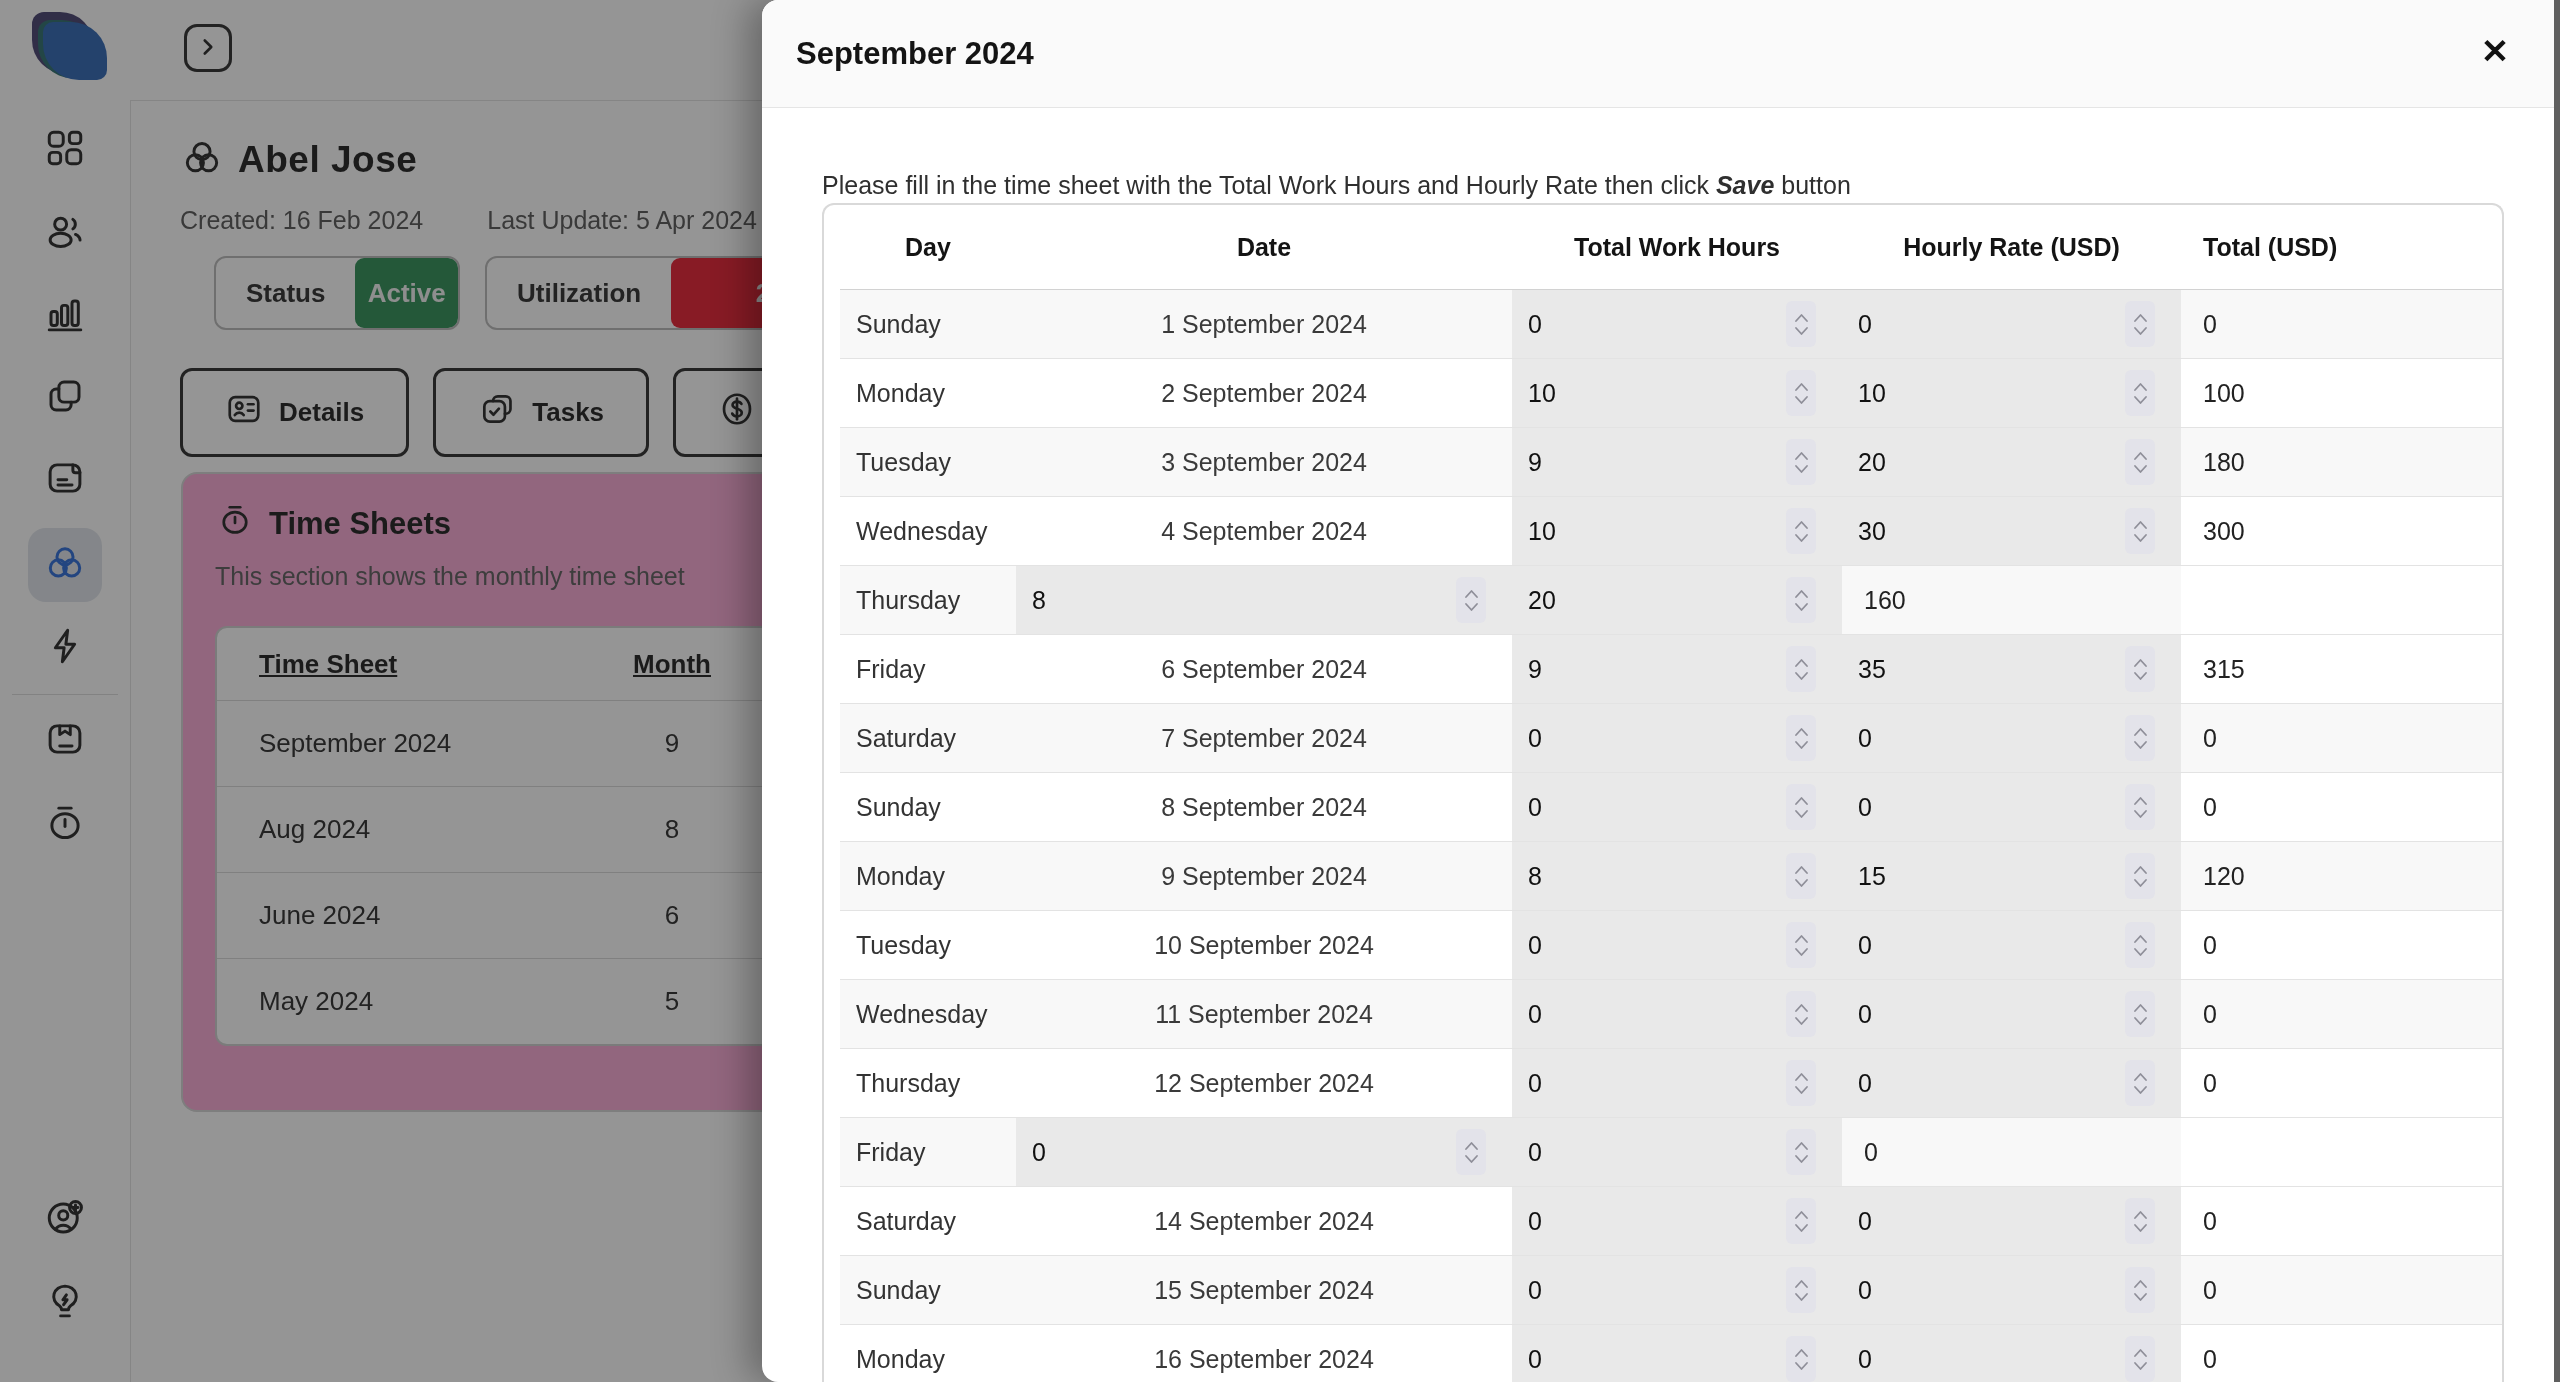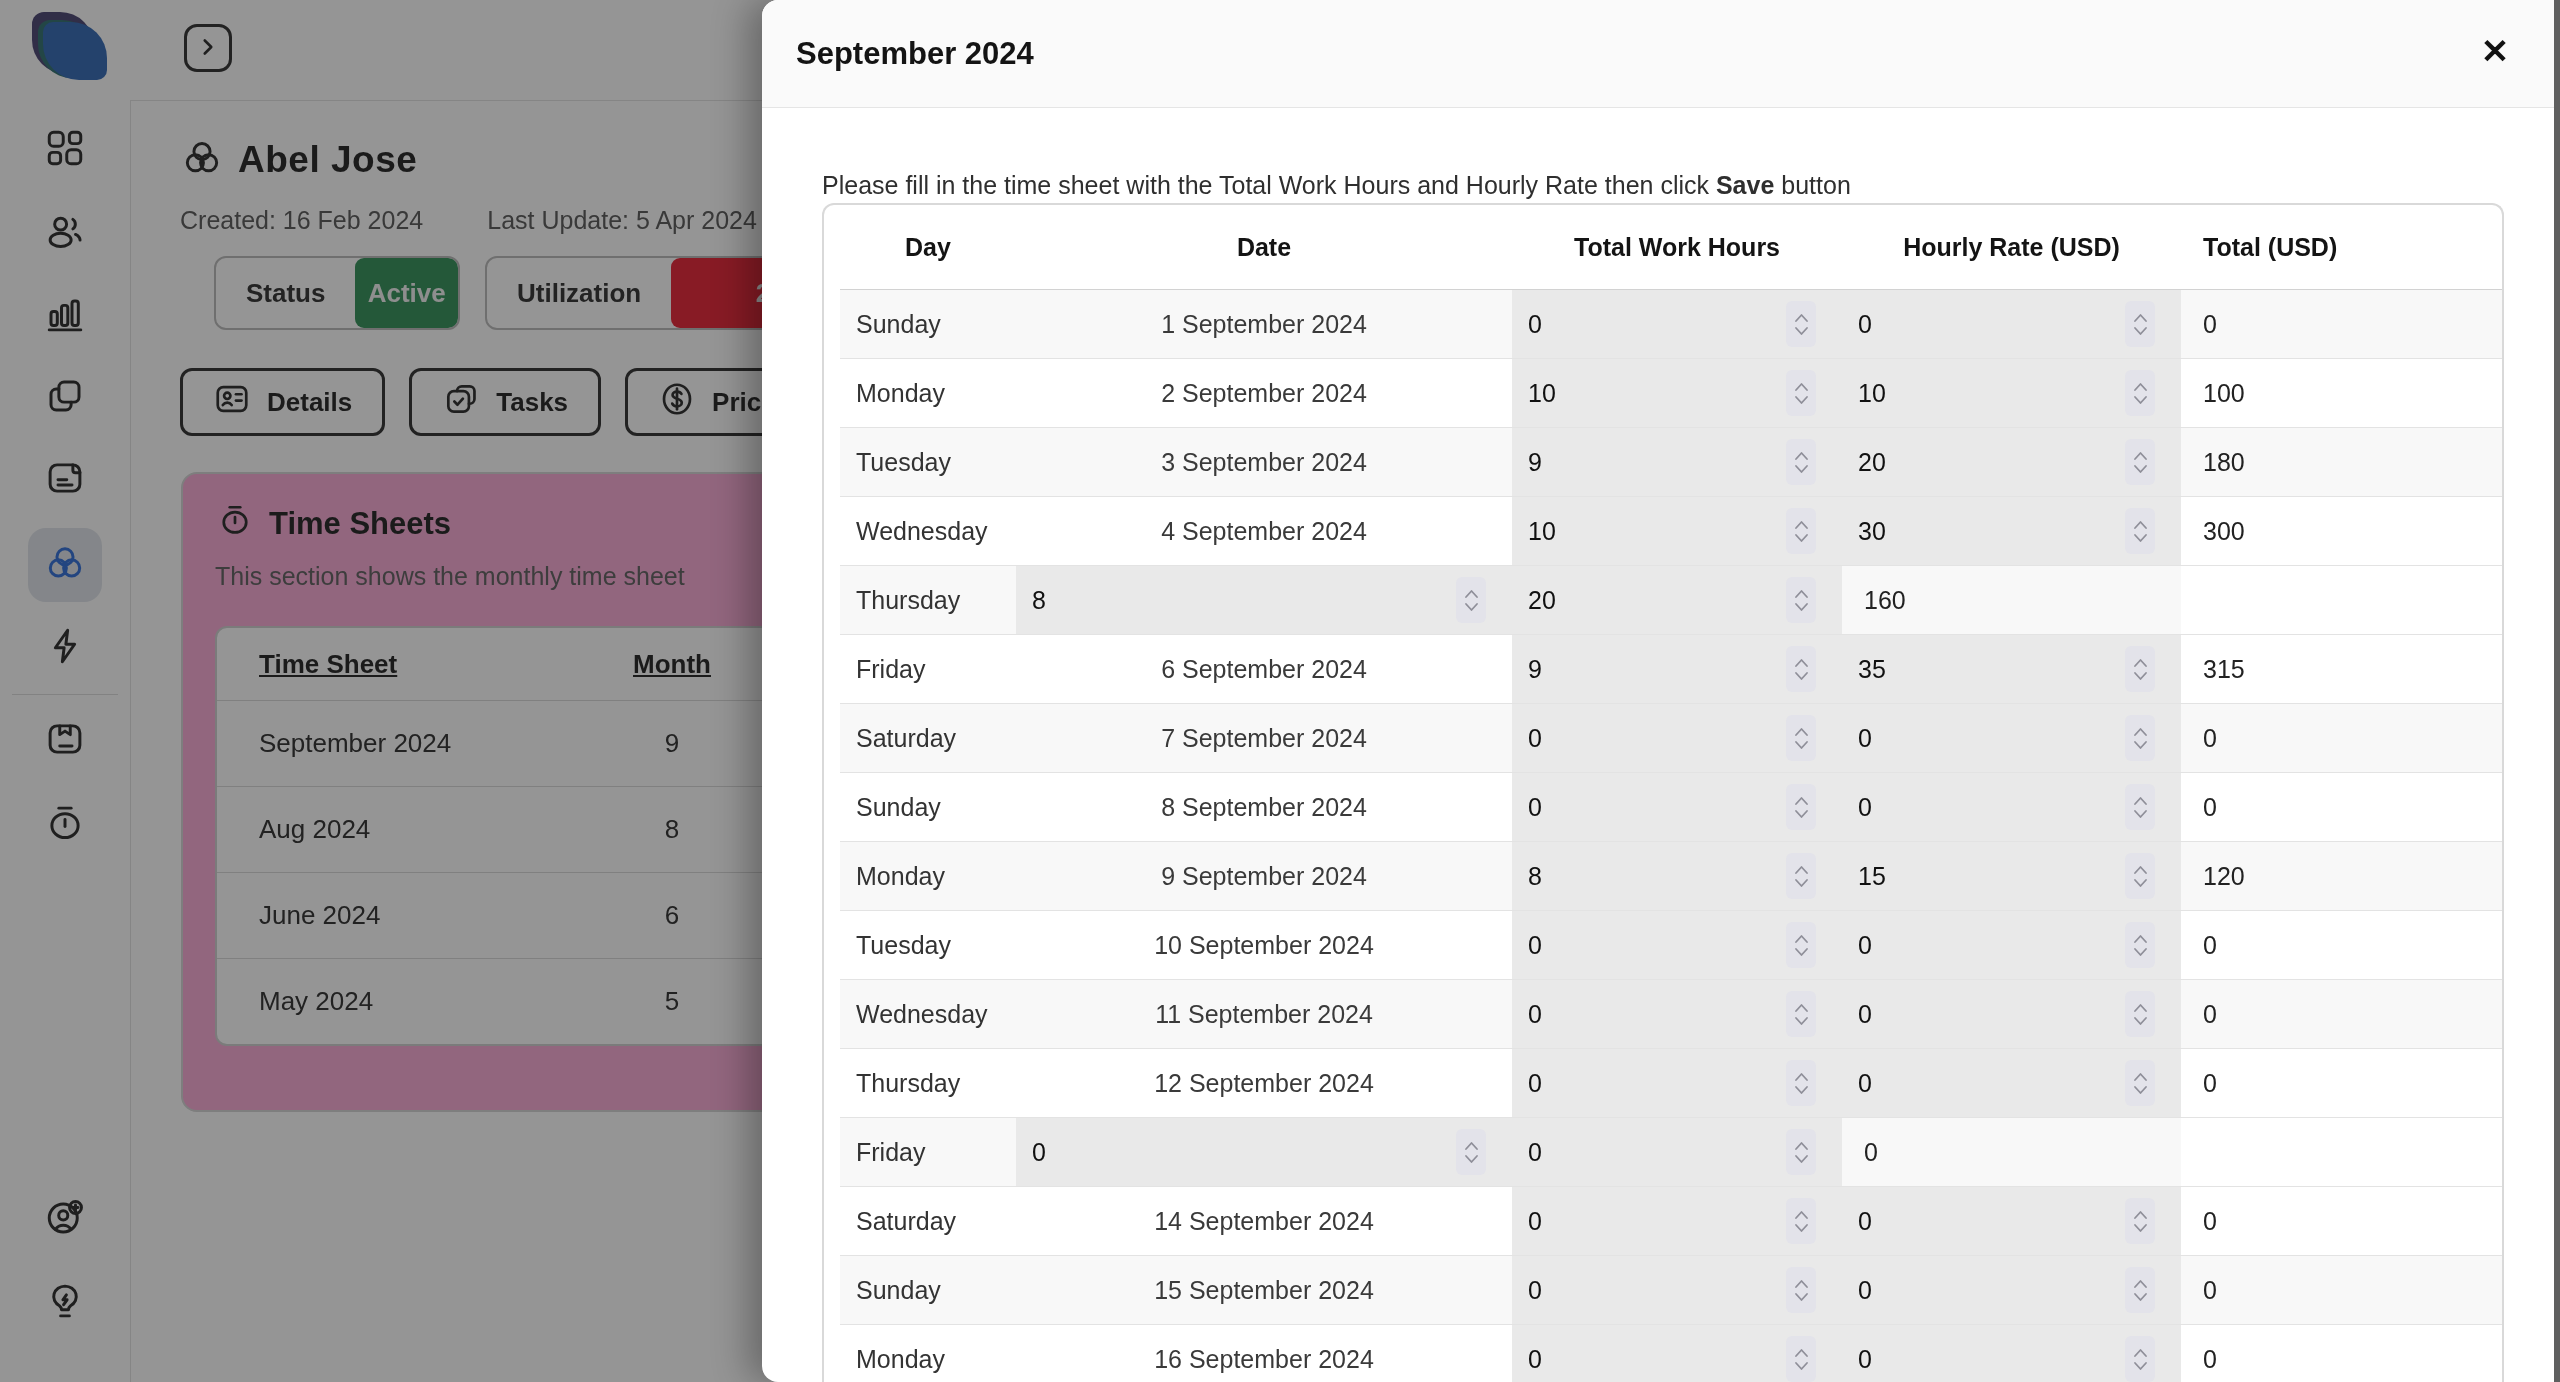--- a/index.html
+++ b/index.html
@@ -31,22 +31,22 @@
   .meta-row{position:absolute;left:50px;top:106px;width:700px;font-size:25px;color:#565656;display:flex;gap:64px;white-space:nowrap;}
   .pills{position:absolute;left:36px;top:156px;display:flex;gap:25px;padding-left:48px;}
   .pill{height:70px;border:2px solid #b9b9b9;border-radius:12px;display:flex;align-items:stretch;overflow:hidden;background:transparent;}
   .pill .plabel{display:flex;align-items:center;padding:0 30px;font-size:26px;font-weight:700;color:#2e2e2e;}
   .pill .pseg{display:flex;align-items:center;justify-content:center;font-size:26px;font-weight:600;color:#f2f2f2;border-radius:9px;}
   .pill .pseg.green{background:#2f8f56;width:104px;}
   .pill .pseg.red{background:#e81e31;width:262px;}
   .pill.status{width:242px;}
   .pill.util{width:420px;}
   .tab-row{position:absolute;left:50px;top:268px;display:flex;gap:24px;}
-  .tab-btn{height:68px;border:3px solid #2c2c2c;border-radius:12px;background:transparent;display:flex;align-items:center;justify-content:center;gap:16px;
-           font-size:26px;font-weight:600;color:#1f1f1f;padding:0 30px;}
+  .tab-btn{height:89px;border:3px solid #2c2c2c;border-radius:12px;background:transparent;display:flex;align-items:center;justify-content:center;gap:16px;
+           font-size:26px;font-weight:600;color:#1f1f1f;padding:0 42px;}
   .tab-btn svg{width:38px;height:38px;stroke:#262626;fill:none;stroke-width:1.7;stroke-linecap:round;stroke-linejoin:round;}
   .card{position:absolute;left:51px;top:372px;width:660px;height:636px;border:2px solid #d4d4d4;border-radius:16px;background:#f9a8d4;}
   .card-title{position:absolute;left:34px;top:28px;display:flex;align-items:center;gap:16px;}
   .card-title svg{width:36px;height:36px;stroke:#262626;fill:none;stroke-width:1.8;stroke-linecap:round;}
   .card-title span{font-size:31px;font-weight:700;color:#1f1f1f;}
   .card-desc{position:absolute;left:32px;top:88px;width:760px;font-size:25px;color:#5d5d5d;white-space:nowrap;}
   .mini-table{position:absolute;left:32px;top:152px;width:640px;border:2px solid #cfcfcf;border-radius:12px;overflow:hidden;background:#fff;}
   .mini-hrow,.mini-row{display:grid;grid-template-columns:395px 120px 1fr;align-items:center;}
   .mini-hrow{height:72px;font-size:26px;font-weight:700;color:#1f1f1f;text-decoration:underline;}
   .mini-row{height:85px;font-size:26px;color:#2b2b2b;border-top:1px solid #d9d9d9;}
@@ -57,21 +57,21 @@
   .overlay{position:absolute;left:0;top:0;width:2560px;height:1382px;background:rgba(24,24,24,0.46);}
 
   
   .modal{position:absolute;left:762px;top:0;width:1798px;height:1382px;background:#fff;border-radius:16px 0 0 16px;
          box-shadow:-14px 0 36px rgba(0,0,0,0.30);overflow:hidden;}
   .modal-header{position:absolute;left:0;top:0;width:100%;height:107px;background:#fafafa;border-bottom:1px solid #e5e5e5;}
   .modal-title{position:absolute;left:34px;top:0;height:107px;display:flex;align-items:center;font-size:31px;font-weight:700;color:#141414;}
   .close-btn{position:absolute;right:42px;top:28px;width:46px;height:46px;display:flex;align-items:center;justify-content:center;
              font-size:34px;font-weight:700;color:#111;background:transparent;border:none;line-height:1;}
   .instruction{position:absolute;left:60px;top:146px;font-size:25px;color:#2f2f2f;}
-  .instruction b{font-weight:700;}
+  .instruction b{font-weight:700;font-style:italic;}
   .sheet-table{position:absolute;left:60px;top:203px;width:1678px;border:2px solid #d9d9d9;border-bottom:none;border-radius:12px 12px 0 0;overflow:hidden;background:#fff;}
   .thead,.trow{display:grid;grid-template-columns:176px 496px 330px 339px 337px;margin-left:16px;}
   .thead{height:84px;align-items:center;font-size:25px;font-weight:700;color:#141414;border-bottom:1px solid #d2d2d2;}
   .th{text-align:center;}
   .th.t-total{text-align:left;padding-left:22px;}
   .trow{height:68px;border-top:1px solid #e3e3e3;}
   .trow:first-of-type{border-top:none;}
   .cell{display:flex;align-items:center;font-size:25px;color:#333;}
   .cell.day{padding-left:16px;}
   .cell.date{justify-content:center;color:#3a3a3a;}

